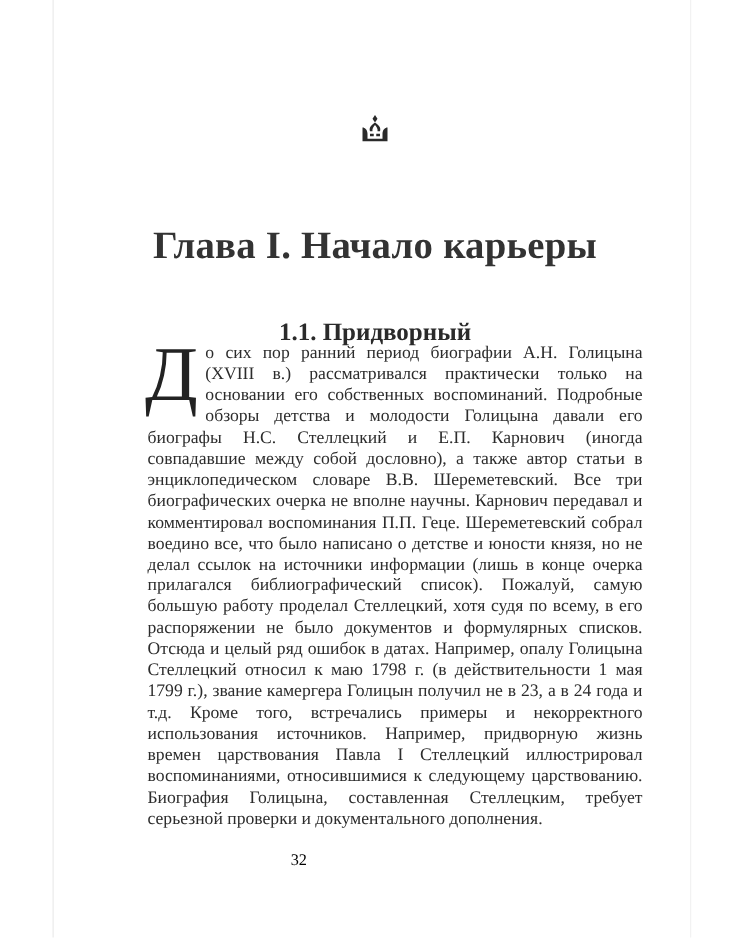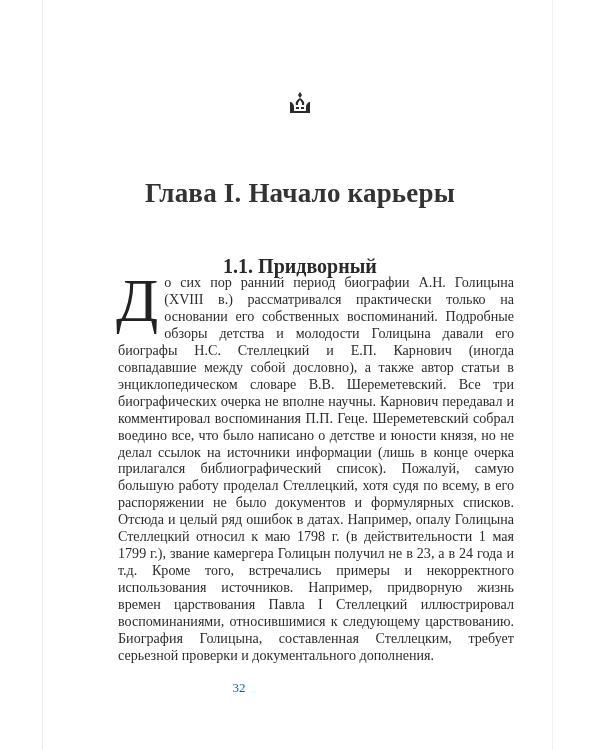--- a/index.html
+++ b/index.html
@@ -5,38 +5,38 @@
     html, body { margin: 0; padding: 0; }
     body {
       width: 600px; height: 750px; background: #ffffff; position: relative; overflow: hidden;
       font-family: "Liberation Serif", "DejaVu Serif", serif; color: #2a2a2a;
     }
     .edge-left { position: absolute; left: 42px; top: 0; width: 1px; height: 750px; background: #ececec; }
     .edge-right { position: absolute; left: 552px; top: 0; width: 1px; height: 750px; background: #f2f2f2; }
     .ornament { position: absolute; left: 288px; top: 92px; width: 24px; height: 22px; }
     .chapter-title {
       position: absolute; left: 0; width: 600px; top: 178px; text-align: center;
-      font-size: 27px; font-weight: bold; color: #333; letter-spacing: 0.2px;
+      font-size: 31px; font-weight: bold; color: #333; letter-spacing: 0.2px;
     }
     .section-title {
       position: absolute; left: 0; width: 600px; top: 255px; text-align: center;
       font-size: 20px; font-weight: bold; color: #2a2a2a;
     }
     .body-text {
       position: absolute; left: 118px; top: 274px; width: 396px;
       font-size: 14.1px; line-height: 16.95px; text-align: justify; color: #2c2c2c;
       hyphens: manual;
     }
     .dropcap {
       float: left; font-size: 62px; line-height: 48px; height: 50px;
       margin: 2px 6px 0 -2px; font-weight: normal; color: #222;
     }
     .page-number {
       position: absolute; left: 0; width: 478px; top: 680px; text-align: center;
-      font-size: 13px; color: #0369a1;
+      font-size: 13px; color: #000000;
     }
   </style>
 </head>
 <body>
 
 <div class="edge-left"></div>
 <div class="edge-right"></div>
 
 <svg class="ornament" viewBox="0 0 24 22">
   <path d="M12 0 L14 3 L12 6 L10 3 Z" fill="#2a2a2a"></path>

